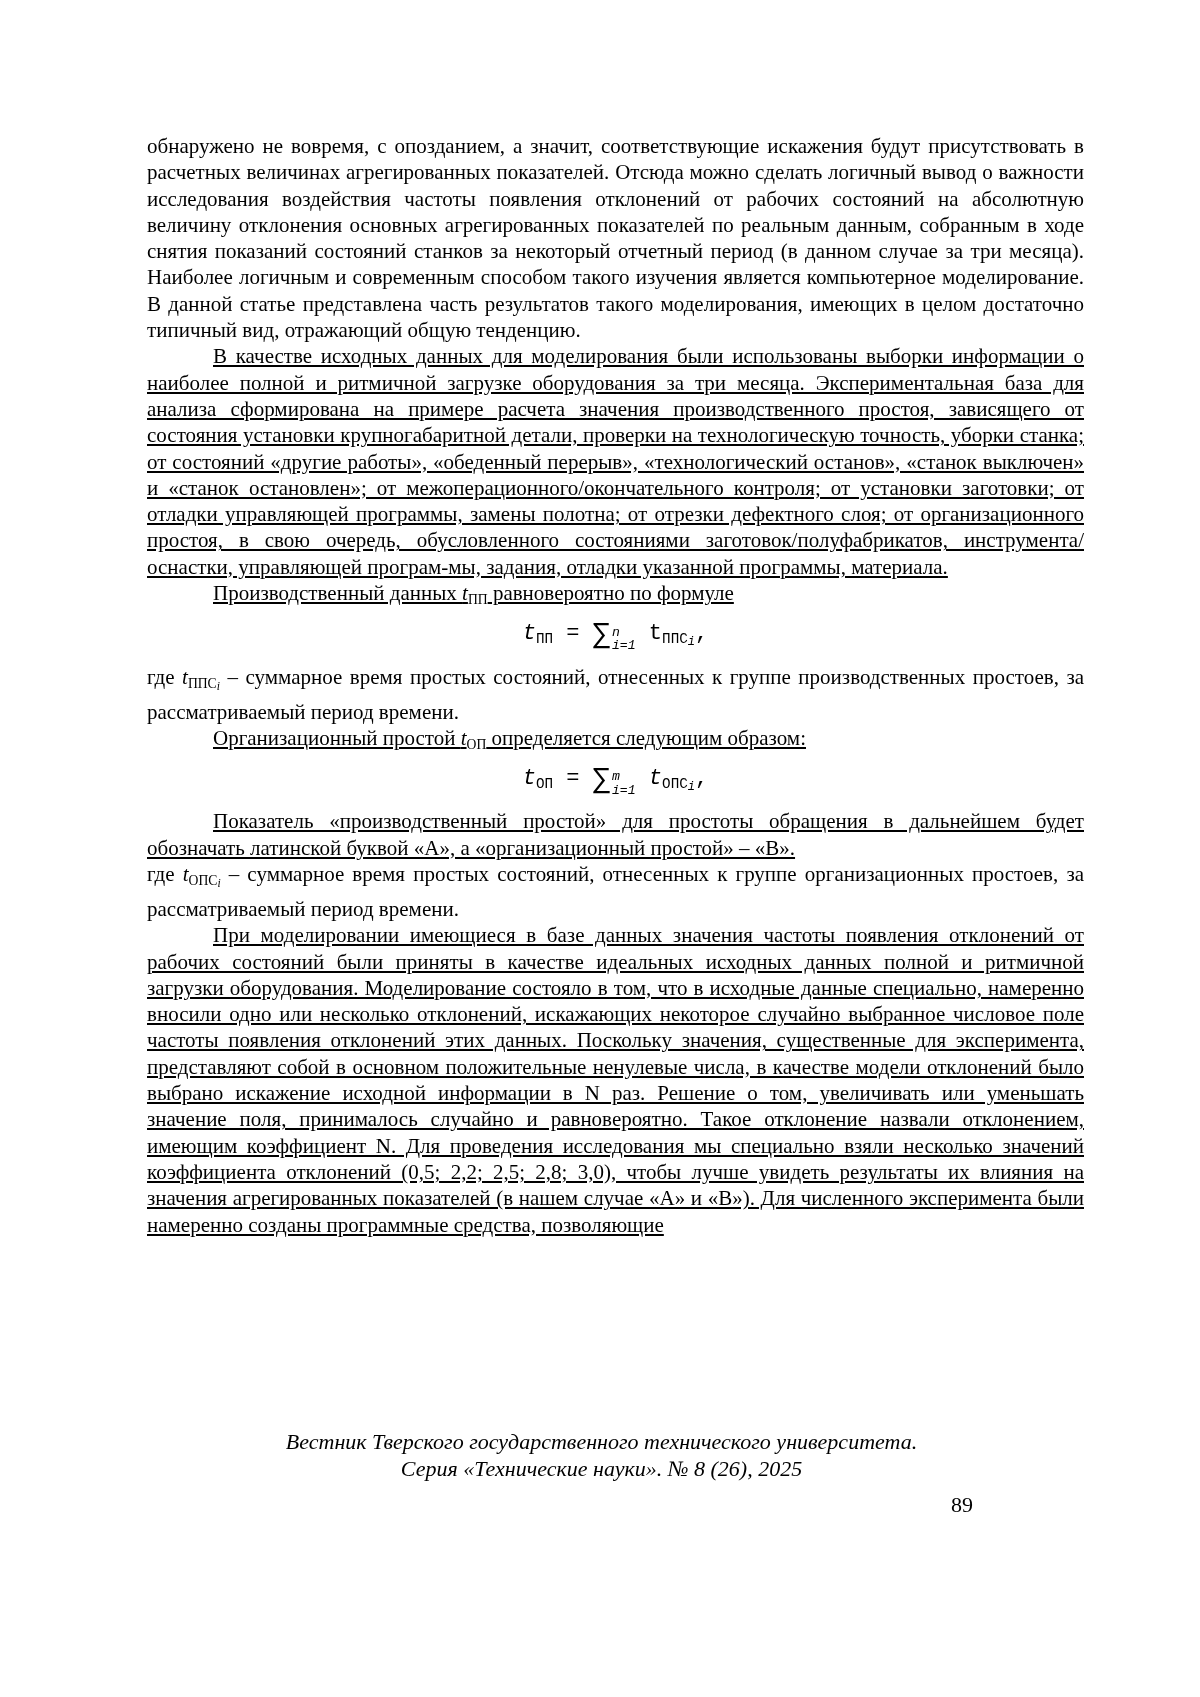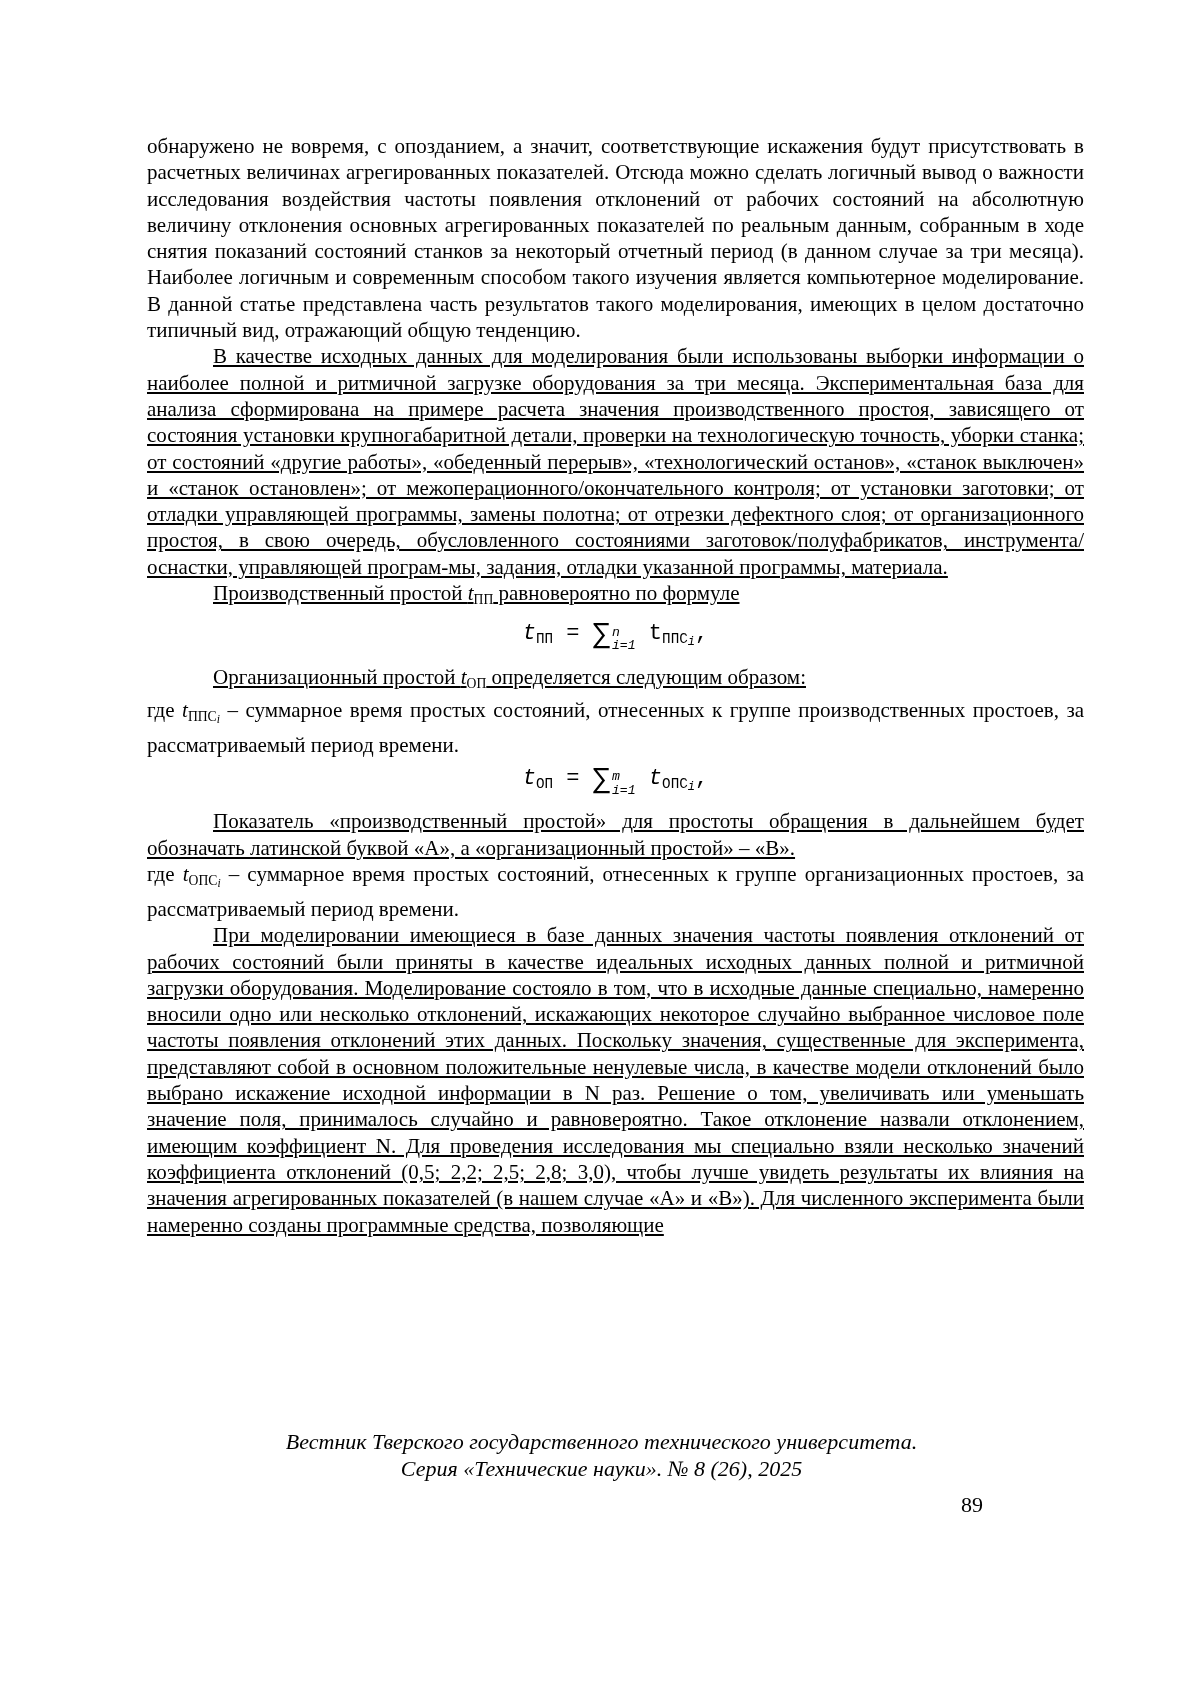--- a/index.html
+++ b/index.html
@@ -59,36 +59,36 @@
     left: 133px;
     width: 937px;
     top: 1428px;
     text-align: center;
     font-style: italic;
     font-size: 22px;
     line-height: 27px;
   }
   .page-number {
     position: absolute;
-    right: 217px;
+    right: 227px;
     top: 1492px;
     font-size: 22px;
     line-height: 26px;
   }
 </style>
 </head>
 <body>
 
 <div class="text-column">
     <div class="p"><span>обнаружено не вовремя, с опозданием, а значит, соответствующие искажения будут присутствовать в расчетных величинах агрегированных показателей. Отсюда можно сделать логичный вывод о важности исследования воздействия частоты появления отклонений от рабочих состояний на абсолютную величину отклонения основных агрегированных показателей по реальным данным, собранным в ходе снятия показаний состояний станков за некоторый отчетный период (в данном случае за три месяца). Наиболее логичным и современным способом такого изучения является компьютерное моделирование. В данной статье представлена часть результатов такого моделирования, имеющих в целом достаточно типичный вид, отражающий общую тенденцию.</span></div>
     <div class="p indent"><span>В качестве исходных данных для моделирования были использованы выборки информации о наиболее полной и ритмичной загрузке оборудования за три месяца. Экспериментальная база для анализа сформирована на примере расчета значения производственного простоя, зависящего от состояния установки крупногабаритной детали, проверки на технологическую точность, уборки станка; от состояний «другие работы», «обеденный перерыв», «технологический останов», «станок выключен» и «станок остановлен»; от межоперационного/окончательного контроля; от установки заготовки; от отладки управляющей программы, замены полотна; от отрезки дефектного слоя; от организационного простоя, в свою очередь, обусловленного состояниями заготовок/полуфабрикатов, инструмента/оснастки, управляющей програм-мы, задания, отладки указанной программы, материала.</span></div>
-    <div class="p indent"><span>Производственный простой </span><span class="it">t</span><span class="sub">ПП</span><span> равновероятно по формуле</span></div>
+    <div class="p indent"><span>Производственный данных </span><span class="it">t</span><span class="sub">ПП</span><span> равновероятно по формуле</span></div>
     <div class="formula"><span class="it">t</span><span class="sub">ПП</span><span> = </span><span class="sum">∑</span><span class="limits"><span>n</span><span>i=1</span></span><span> </span><span>t</span><span class="sub">ППС</span><span class="subsub">i</span><span>,</span></div>
+    <div class="p"><span>где </span><span class="it">t</span><span class="sub">ППС</span><span class="subsub">i</span><span> – суммарное время простых состояний, отнесенных к группе производственных простоев, за рассматриваемый период времени.</span></div>
     <div class="p indent"><span>Организационный простой </span><span class="it">t</span><span class="sub">ОП</span><span> определяется следующим образом:</span></div>
-    <div class="p"><span>где </span><span class="it">t</span><span class="sub">ППС</span><span class="subsub">i</span><span> – суммарное время простых состояний, отнесенных к группе производственных простоев, за рассматриваемый период времени.</span></div>
     <div class="formula"><span class="it">t</span><span class="sub">ОП</span><span> = </span><span class="sum">∑</span><span class="limits"><span>m</span><span>i=1</span></span><span> </span><span class="it">t</span><span class="sub">ОПС</span><span class="subsub">i</span><span>,</span></div>
     <div class="p indent"><span>Показатель «производственный простой» для простоты обращения в дальнейшем будет обозначать латинской буквой «A», а «организационный простой» – «B».</span></div>
     <div class="p"><span>где </span><span class="it">t</span><span class="sub">ОПС</span><span class="subsub">i</span><span> – суммарное время простых состояний, отнесенных к группе организационных простоев, за рассматриваемый период времени.</span></div>
     <div class="p indent"><span>При моделировании имеющиеся в базе данных значения частоты появления отклонений от рабочих состояний были приняты в качестве идеальных исходных данных полной и ритмичной загрузки оборудования. Моделирование состояло в том, что в исходные данные специально, намеренно вносили одно или несколько отклонений, искажающих некоторое случайно выбранное числовое поле частоты появления отклонений этих данных. Поскольку значения, существенные для эксперимента, представляют собой в основном положительные ненулевые числа, в качестве модели отклонений было выбрано искажение исходной информации в N раз. Решение о том, увеличивать или уменьшать значение поля, принималось случайно и равновероятно. Такое отклонение назвали отклонением, имеющим коэффициент N. Для проведения исследования мы специально взяли несколько значений коэффициента отклонений (0,5; 2,2; 2,5; 2,8; 3,0), чтобы лучше увидеть результаты их влияния на значения агрегированных показателей (в нашем случае «A» и «B»). Для численного эксперимента были намеренно созданы программные средства, позволяющие</span></div>
   </div>
 
 <div class="footer">
   <div class="footer-line">Вестник Тверского государственного технического университета.</div>
   <div class="footer-line">Серия «Технические науки». № 8 (26), 2025</div>
 </div>

